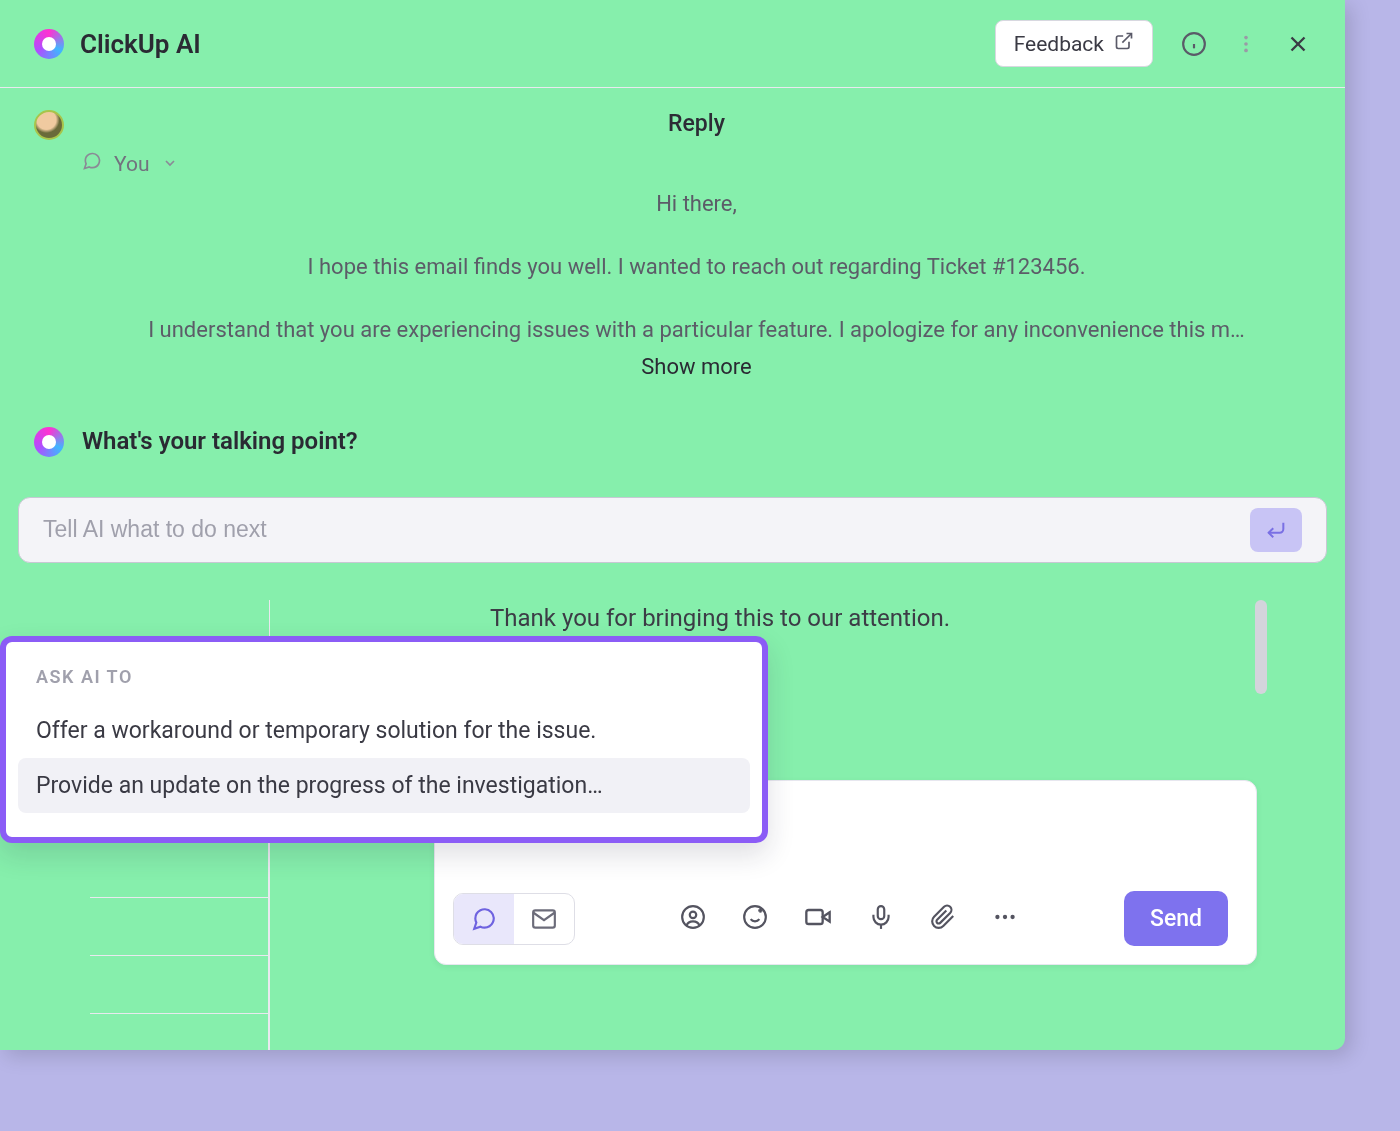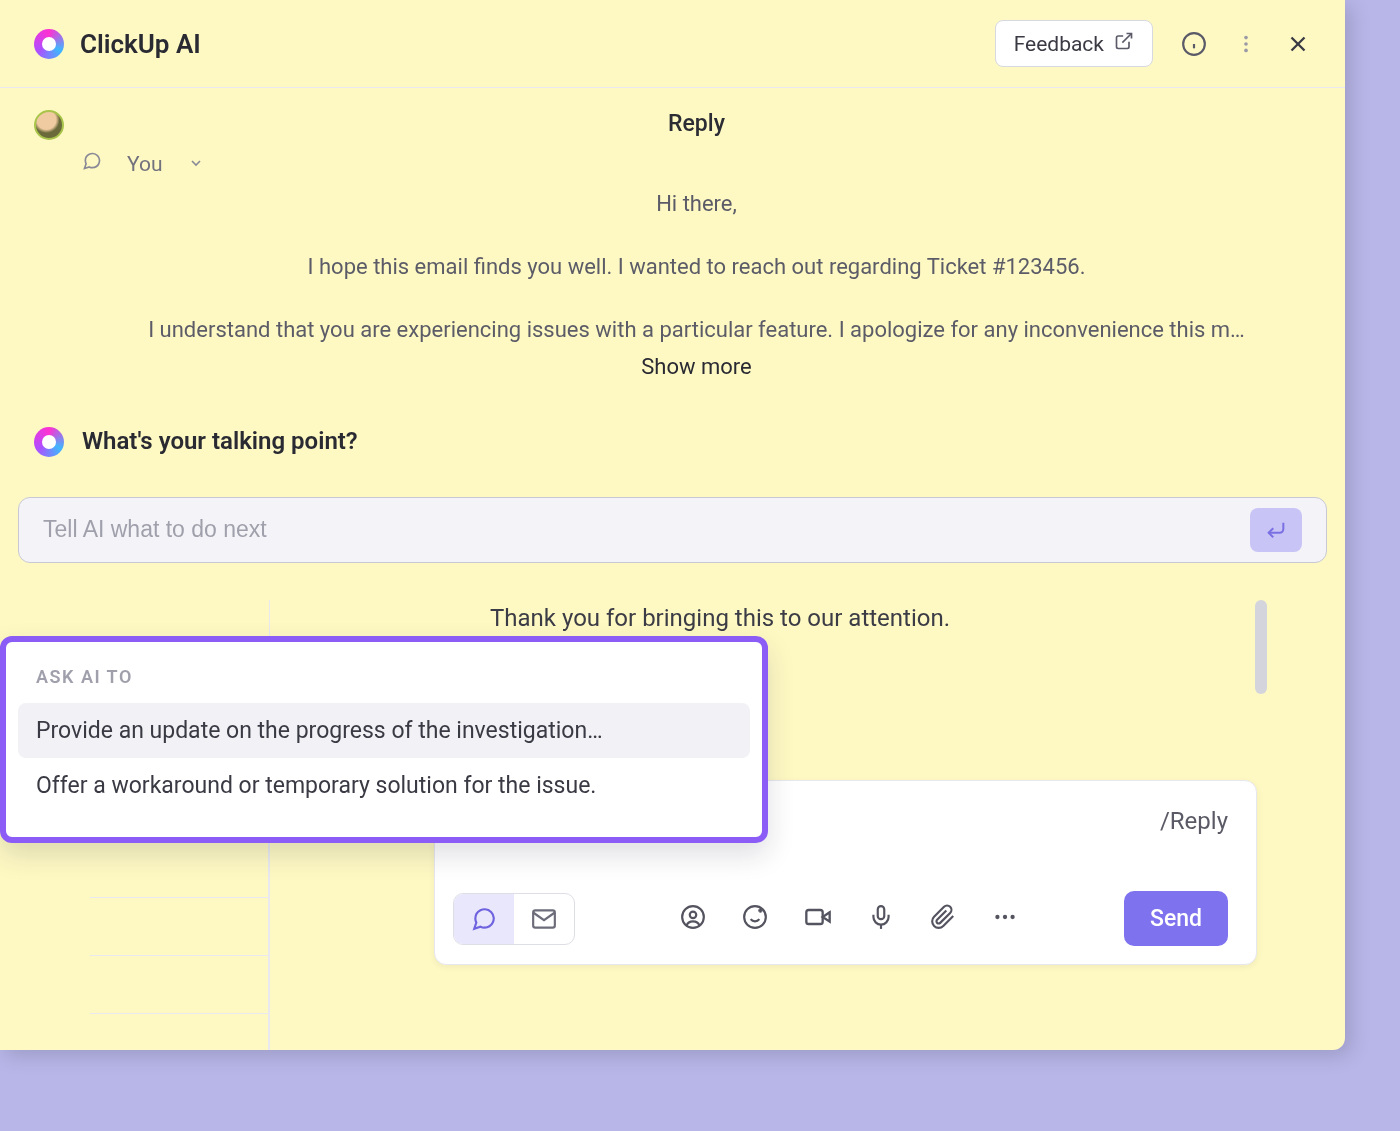--- a/index.html
+++ b/index.html
@@ -10,21 +10,21 @@
       height: 1131px;
       overflow: hidden;
       position: relative;
     }
     .app-panel {
       position: absolute;
       top: 0;
       left: 0;
       width: 1345px;
       height: 1050px;
-      background: #fef9c3;
+      background: #86efac;
       border-radius: 0 0 12px 0;
       box-shadow: 6px 6px 20px rgba(0,0,0,0.15);
       overflow: hidden;
     }
     
     .header {
       display: flex;
       align-items: center;
       justify-content: space-between;
       padding: 20px 34px 20px 34px;
@@ -54,21 +54,21 @@
     }
     .msg-row { display: flex; gap: 18px; align-items: flex-start; }
     .avatar {
       width: 30px; height: 30px; border-radius: 50%;
       background: radial-gradient(circle at 40% 30%, #f0caa0 0 40%, #6a6a3a 55%);
       border: 2px solid #a8c44a;
       flex-shrink: 0;
     }
     .msg-content { flex: 1; min-width: 0; text-align: center; }
     .msg-title { font-size: 23px; font-weight: 500; color: #2c2c35; margin-bottom: 14px; }
-    .recipients { display: flex; align-items: center; gap: 25px; color: #72727e; font-size: 21px; margin-bottom: 10px; }
+    .recipients { display: flex; align-items: center; gap: 12px; color: #72727e; font-size: 21px; margin-bottom: 10px; }
     .msg-body { color: #5c5c68; font-size: 22px; line-height: 1.6; }
     .msg-body p { margin-bottom: 28px; }
     .msg-body p:last-child { margin-bottom: 6px; white-space: nowrap; overflow: hidden; text-overflow: ellipsis; }
     .show-more { font-size: 22px; font-weight: 400; color: #2a2a33; cursor: pointer; margin-top: 4px; }
     
     .tp-row { display: flex; align-items: flex-start; gap: 18px; margin-top: 48px; }
     .ai-logo-sm {
       width: 30px; height: 30px; border-radius: 50%;
       background: conic-gradient(from 0deg, #ff31d1, #3fb6ff, #b04dff, #ff31d1);
       display: flex; align-items: center; justify-content: center;
@@ -123,21 +123,20 @@
     .under-cols { display: flex; height: 100%; }
     .under-left { width: 270px; border-right: 1px solid #e9e9ef; padding-top: 240px;}
     .under-left-inner { border-right: 1px solid #e9e9ef; height: 100%; margin-left: 90px; }
     .under-left-inner .row { height: 58px; border-bottom: 1px solid #e9e9ef; }
     .under-center { flex:1; position:relative; }
     .reply-card {
       position: absolute; left: 164px; top: 180px; right: 88px;
       background: #fff; border: 1px solid #e7e7ef; border-radius: 12px;
       box-shadow: 0 2px 6px rgba(0,0,0,0.06);
       padding: 26px 28px 18px 18px;
-      text-align: right;
     }
     .thank-text {
       position:absolute; left: 220px; top: 4px; font-size: 24px; color: #3c3c46;
     }
     .reply-input { font-size: 24px; color: #5a5a66; margin-bottom: 56px; }
     .reply-toolbar { display:flex; align-items:center; justify-content:space-between; }
     .tb-left { display:flex; align-items:center; }
     .pill-group { display:flex; border:1px solid #dedee6; border-radius:10px; overflow:hidden; }
     .pill { width:60px; height:50px; display:flex; align-items:center; justify-content:center; color:#6c6c7a; }
     .pill.active { background:#e9e7fb; color:#6f63e0; }
@@ -299,16 +298,16 @@
             </div>
             <div class="tb-send">Send</div>
           </div>
         </div>
       </div>
     </div>
   </div>
 
   <div class="suggest-pop">
     <div class="suggest-heading">ASK AI TO</div>
+    <div class="suggest-item">Offer a workaround or temporary solution for the issue.</div>
     <div class="suggest-item active">Provide an update on the progress of the investigation…</div>
-    <div class="suggest-item">Offer a workaround or temporary solution for the issue.</div>
   </div>
 </div>
 
 </body></html>

